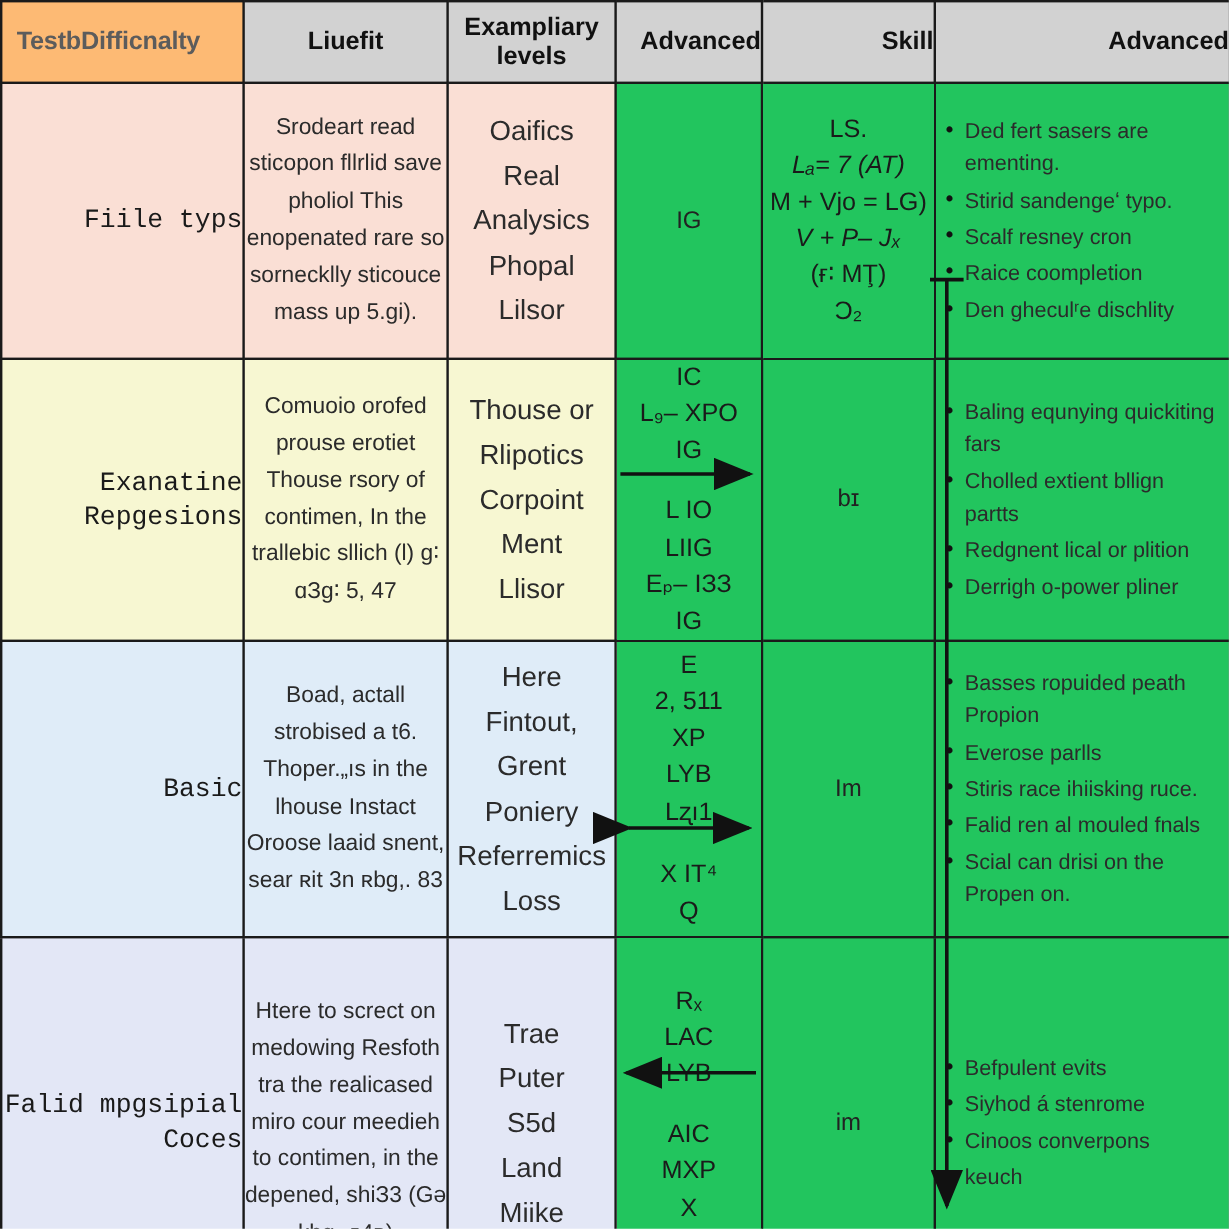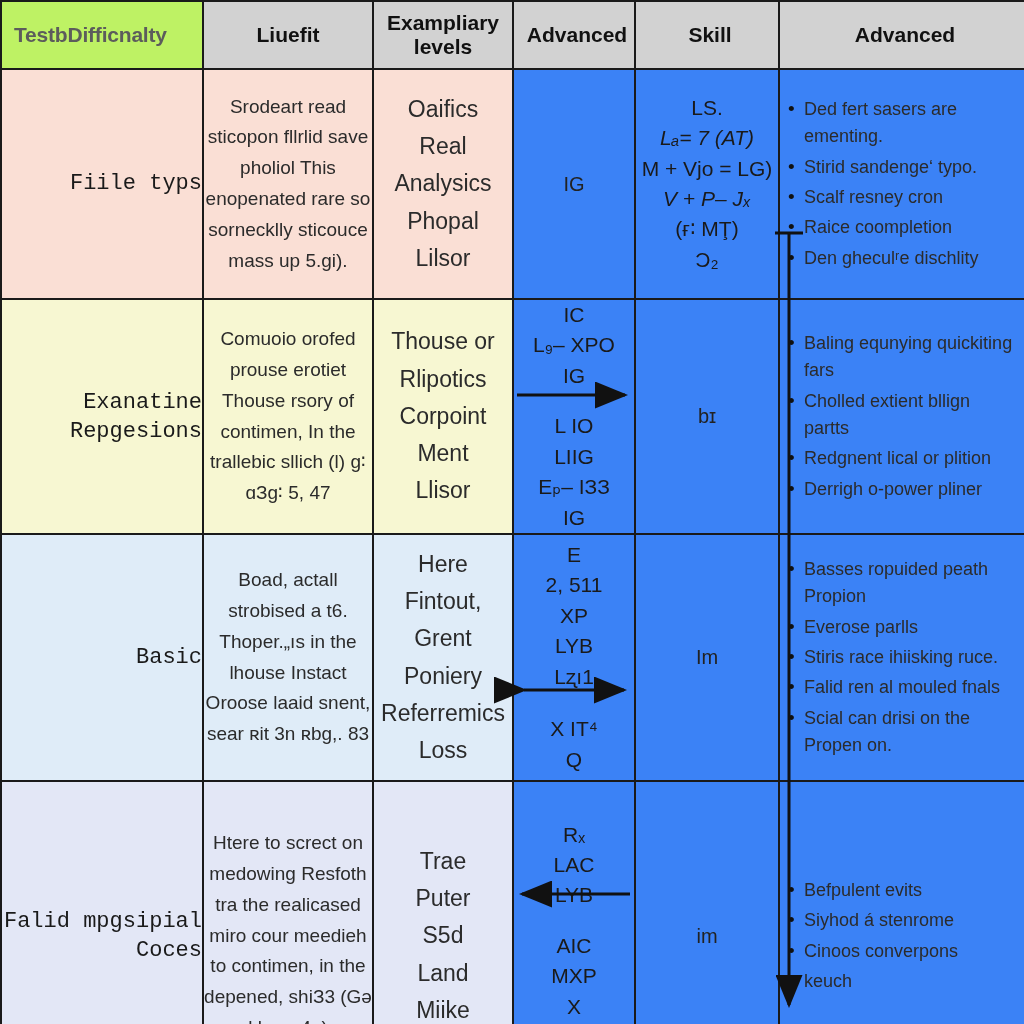--- a/index.html
+++ b/index.html
@@ -37,29 +37,29 @@
   thead th{
     height:68px;
     background:#d2d2d2;
     font-weight:bold;
     font-size:21px;
     color:#111;
     text-align:center;
     line-height:1.12;
   }
   thead th.first{
-    background:#bef264;
+    background:#fdba74;
     color:#5c5c5c;
     text-align:left;
     padding-left:12px;
     font-size:21px;
     letter-spacing:-0.2px;
   }
   thead th.leftal{
-    text-align:center;
+    text-align:right;
     padding-left:6px;
   }
 
   tbody tr.r1 td{height:230px;}
   tbody tr.r2 td{height:170px;}
   tbody tr.r3 td{height:247px;}
   tbody tr.r4 td{height:310px;}
 
   td.label{
     text-align:right;
@@ -118,21 +118,21 @@
     left:-14px;top:-1px;
     font-size:19px;
     color:#111;
   }
 
   
   .tint1{background:#fadfd5;}
   .tint2{background:#f7f7d2;}
   .tint3{background:#dfecf8;}
   .tint4{background:#e3e7f6;}
-  .white{background:#3b82f6;}
+  .white{background:#22c55e;}
 
   .fline{display:block;}
   .ital{font-style:italic;}
 
   
   .overlay{
     position:absolute;
     left:0;top:0;width:1024px;height:1024px;
     pointer-events:none;
   }

